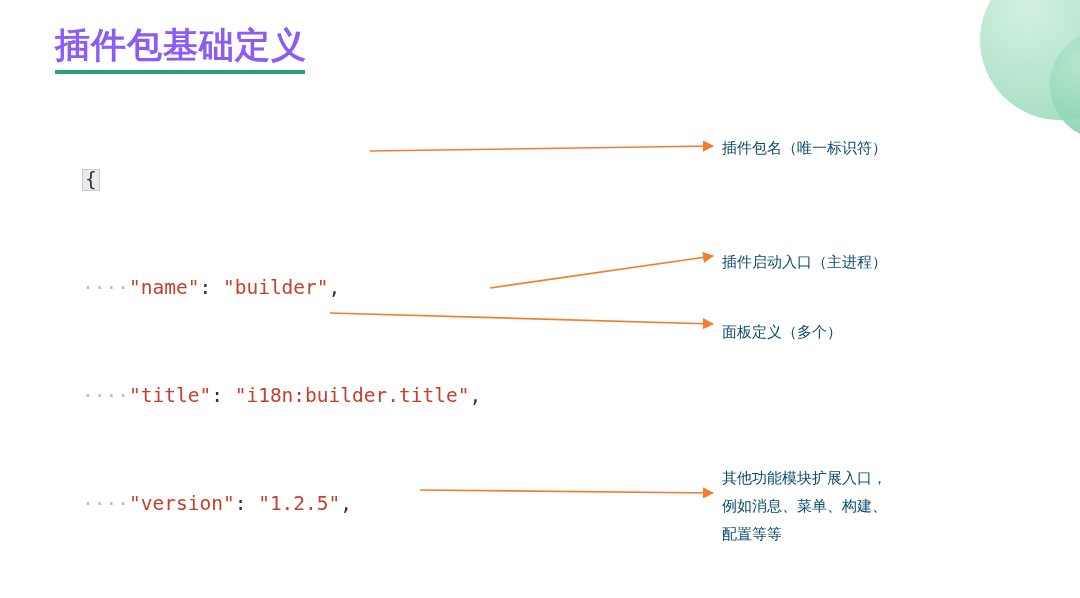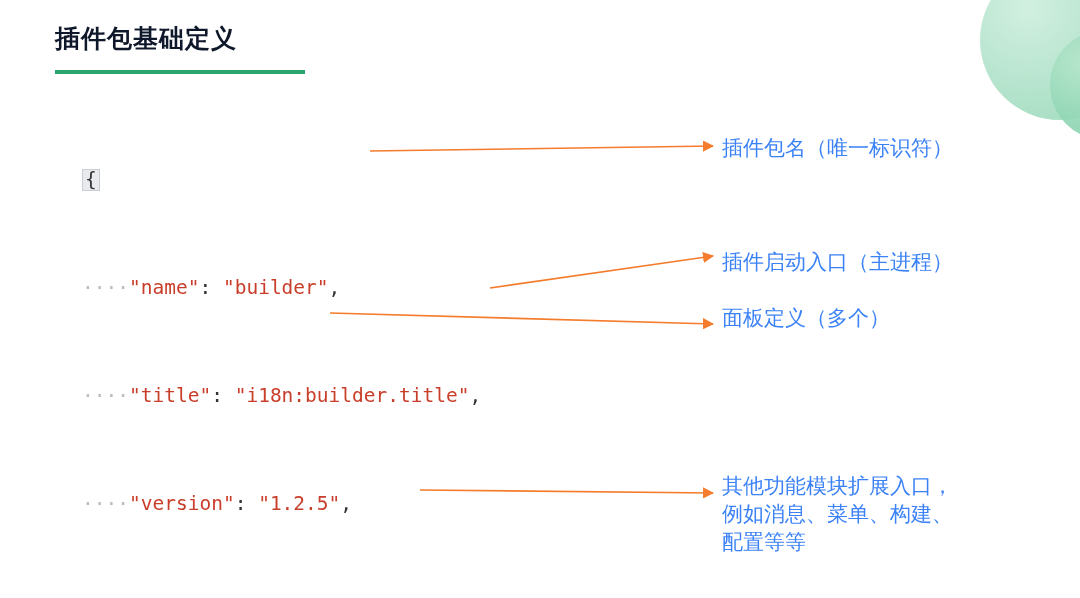--- a/index.html
+++ b/index.html
@@ -25,23 +25,23 @@
   }
   .deco .d2 {
     position: absolute; border-radius: 50%;
     background: radial-gradient(circle at 30% 30%, #b7e6cd, #6fc9a0);
     width: 110px; height: 110px; top: 70px; right: -20px; opacity: .9;
   }
 
   .title {
     position: absolute;
     left: 55px; top: 22px;
-    font-size: 25px;
+    font-size: 35px;
     font-weight: 800;
-    color: #0f172a;
+    color: #8b5cf6;
     letter-spacing: 1px;
   }
   .title-underline {
     position: absolute;
     left: 55px; top: 70px;
     width: 250px; height: 4px;
     background: #2aa36e;
   }
 
   .slide-area {
@@ -72,22 +72,22 @@
 
   
   .annos {
     position: absolute;
     left: 640px;
     top: 0;
     width: 380px;
   }
   .anno {
     position: absolute;
-    font-size: 21px;
-    color: #3b82f6;
+    font-size: 15px;
+    color: #0c4a6e;
     line-height: 28px;
     white-space: nowrap;
   }
   .anno-multi { white-space: normal; }
 
   
   .arrow-layer {
     position: absolute;
     left: 0; top: 0;
     width: 1080px; height: 598px;
@@ -134,22 +134,22 @@
 
     
     
 
     
   </div>
 
   <div class="annos">
     <div class="anno" style="top:22px">插件包名（唯一标识符）</div>
     <div class="anno" style="top:136px">插件启动入口（主进程）</div>
-    <div class="anno" style="top:192px">面板定义（多个）</div>
-    <div class="anno anno-multi" style="top:360px; white-space:pre-line;">其他功能模块扩展入口，
+    <div class="anno" style="top:206px">面板定义（多个）</div>
+    <div class="anno anno-multi" style="top:352px; white-space:pre-line;">其他功能模块扩展入口，
 例如消息、菜单、构建、
 配置等等</div>
   </div>
 
 </div>
 
 <svg class="arrow-layer" viewBox="0 0 1080 598">
   <defs>
     <marker id="ah" viewBox="0 0 10 10" refX="9" refY="5" markerWidth="7" markerHeight="7" orient="auto-start-reverse">
       <path d="M 0 0 L 10 5 L 0 10 z" fill="#f47c2c"></path>

